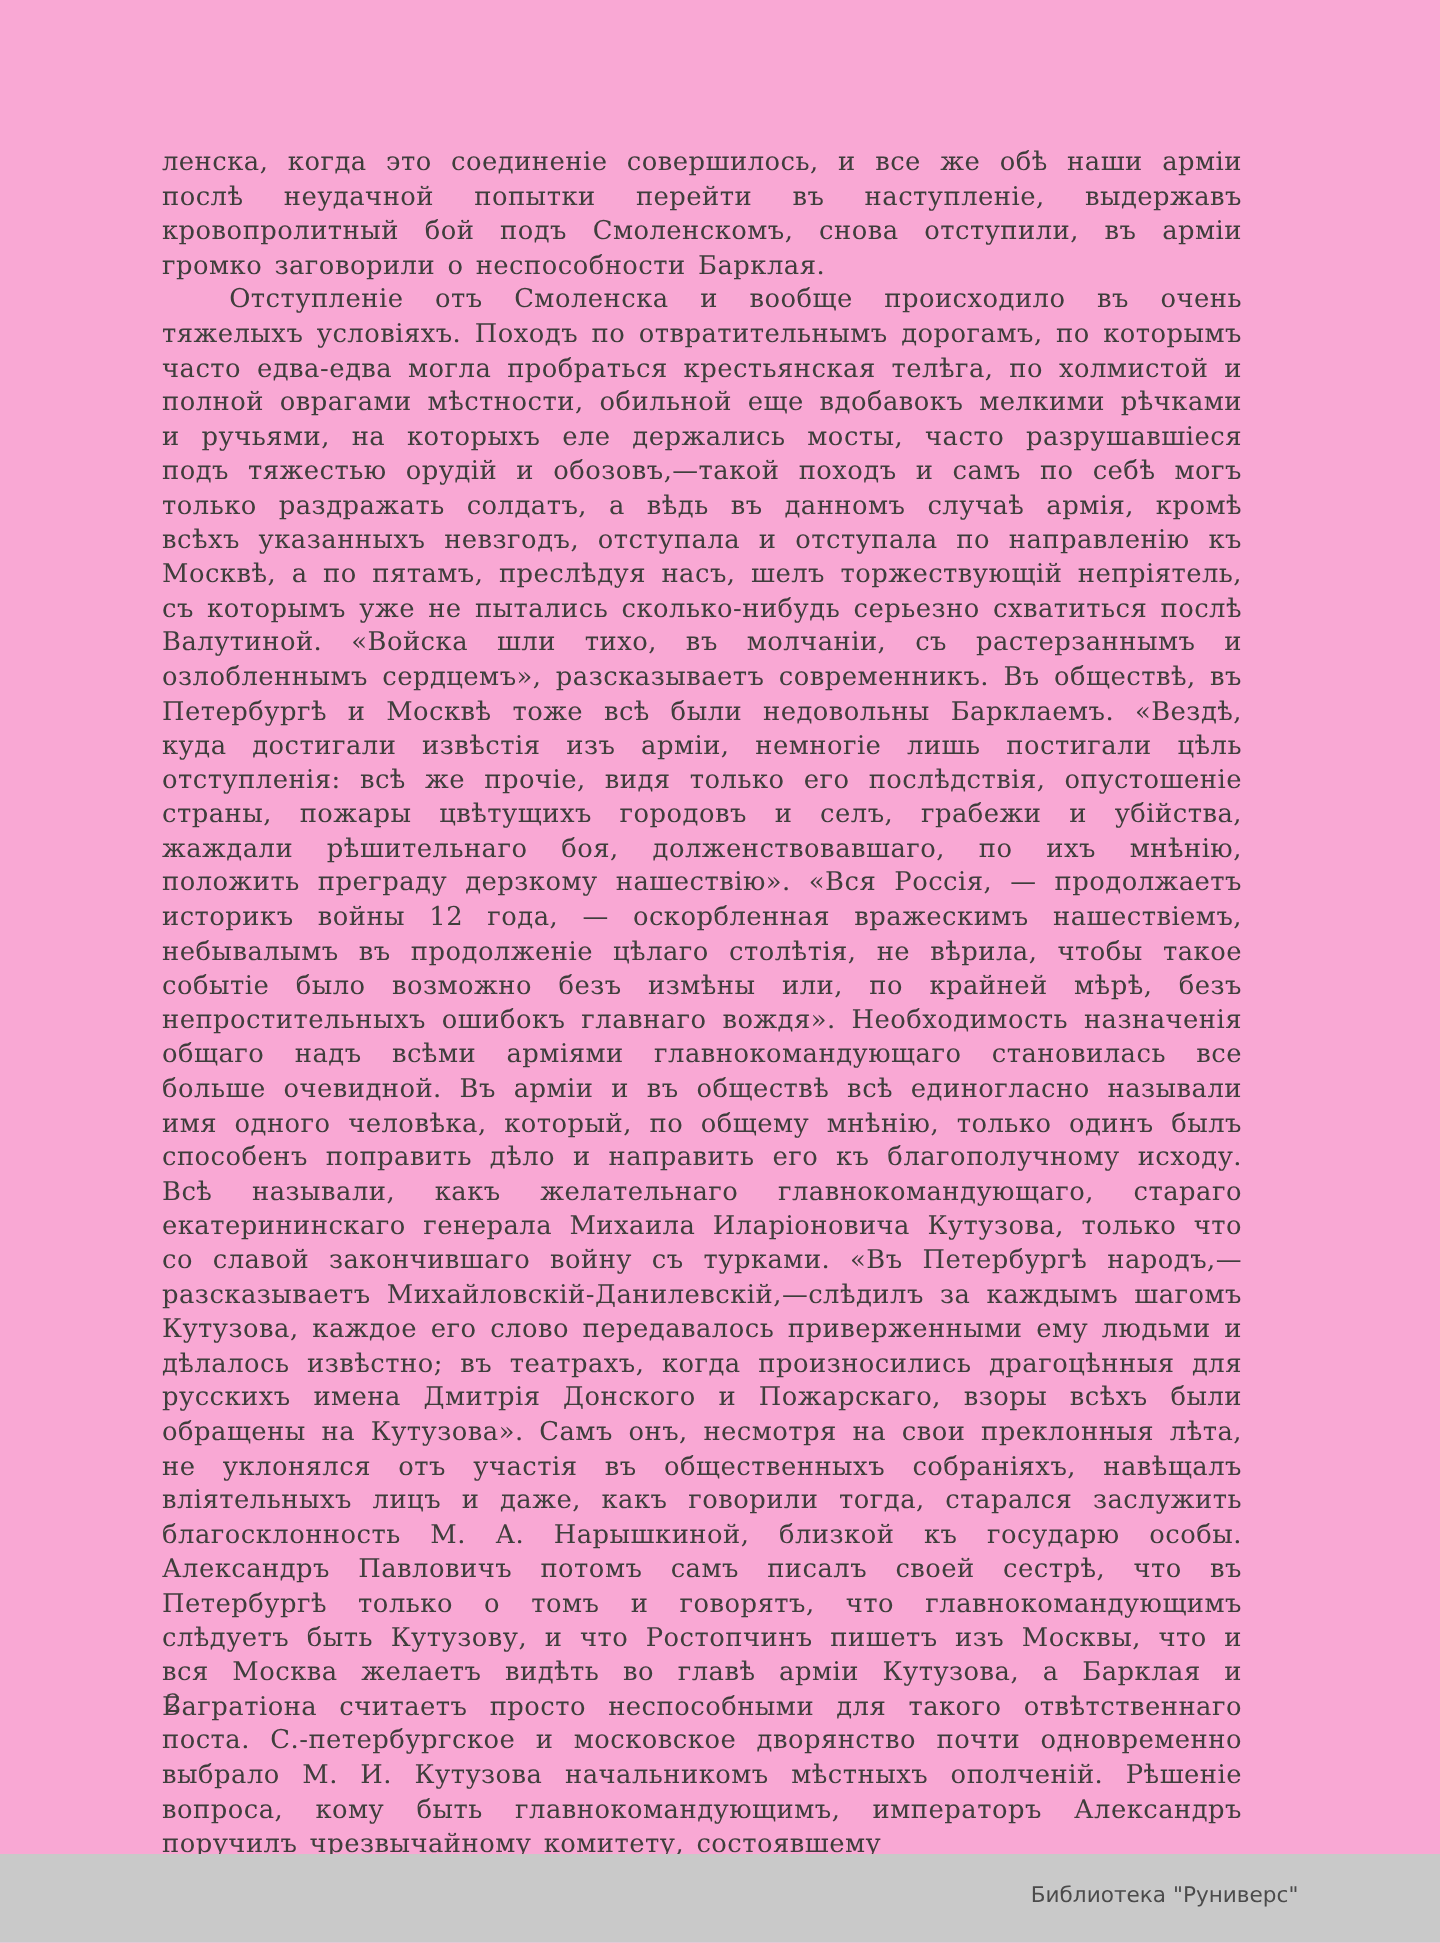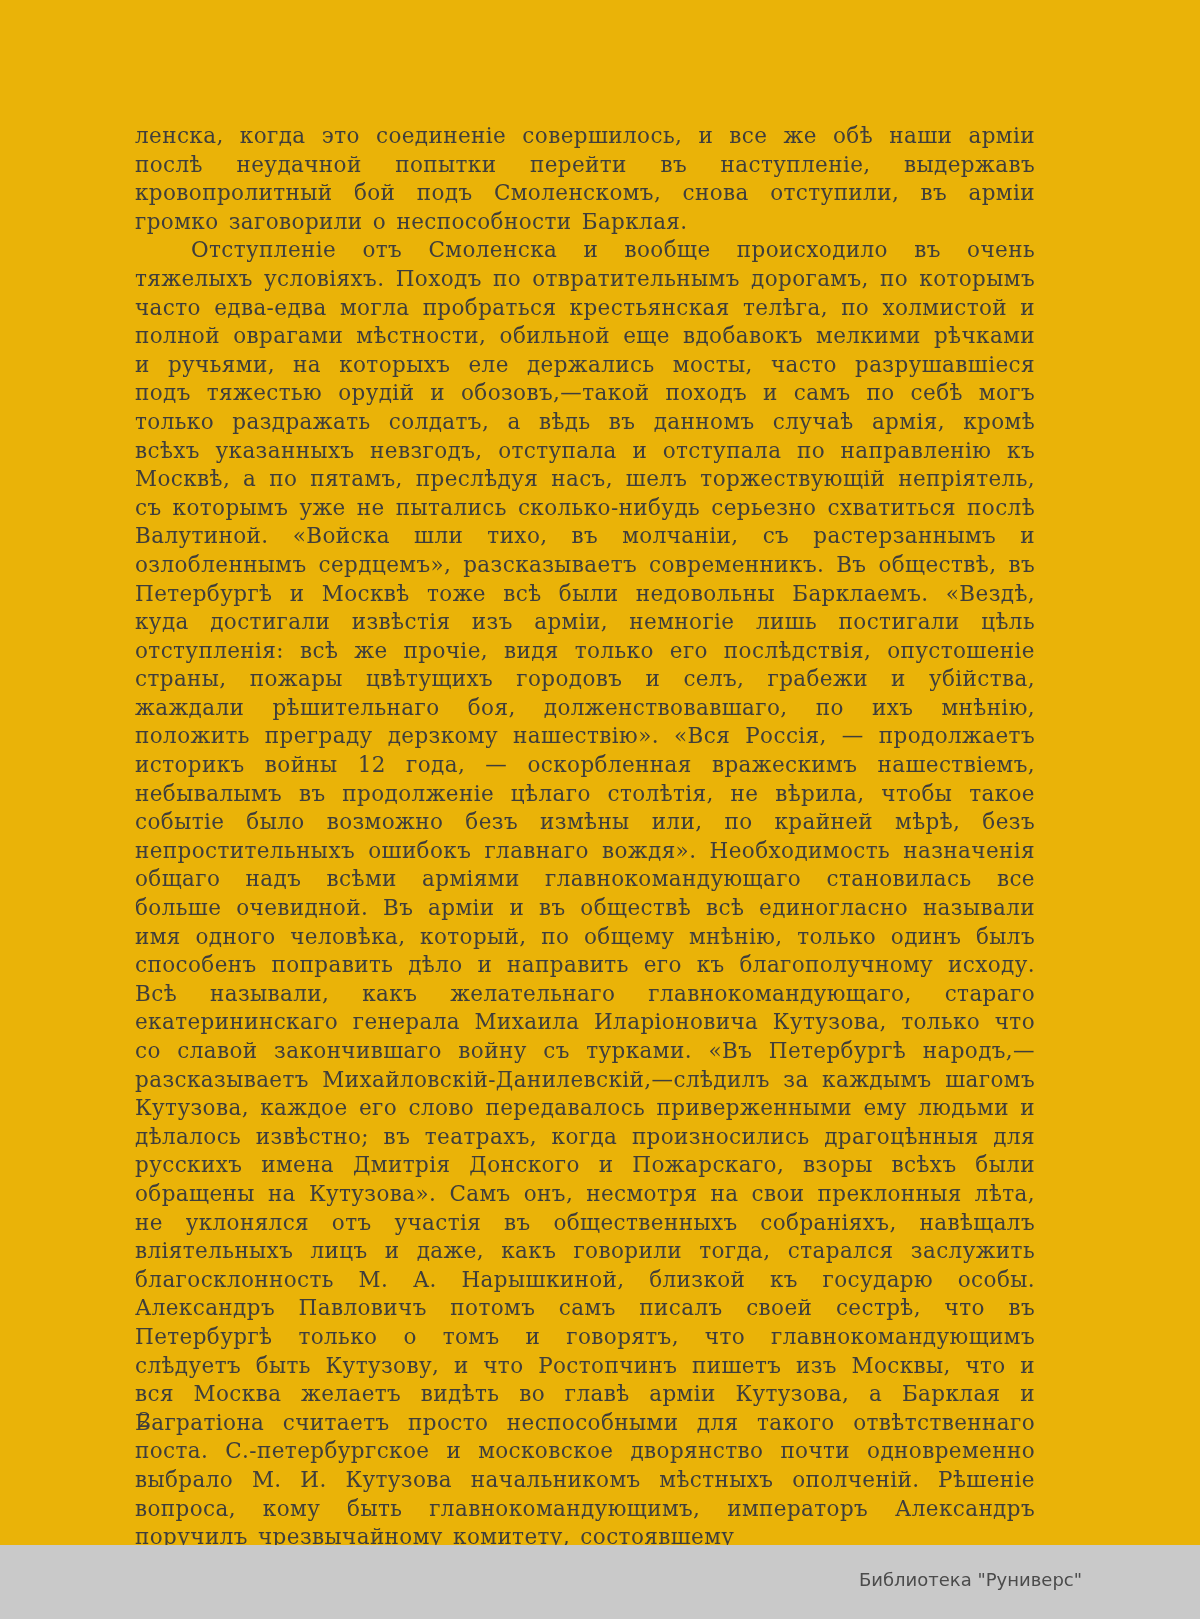--- a/index.html
+++ b/index.html
@@ -4,21 +4,21 @@
 <style>
   html, body {
     margin: 0;
     padding: 0;
     background: #fdfdfb;
   }
   .page {
     position: relative;
     width: 1200px;
     height: 1619px;
-    background: #eab308;
+    background: #f9a8d4;
     overflow: hidden;
     font-family: "DejaVu Serif", serif;
   }
   .text-block {
     position: absolute;
     left: 135px;
     top: 122px;
     width: 900px;
     color: #3f3e3c;
     font-size: 21.5px;

